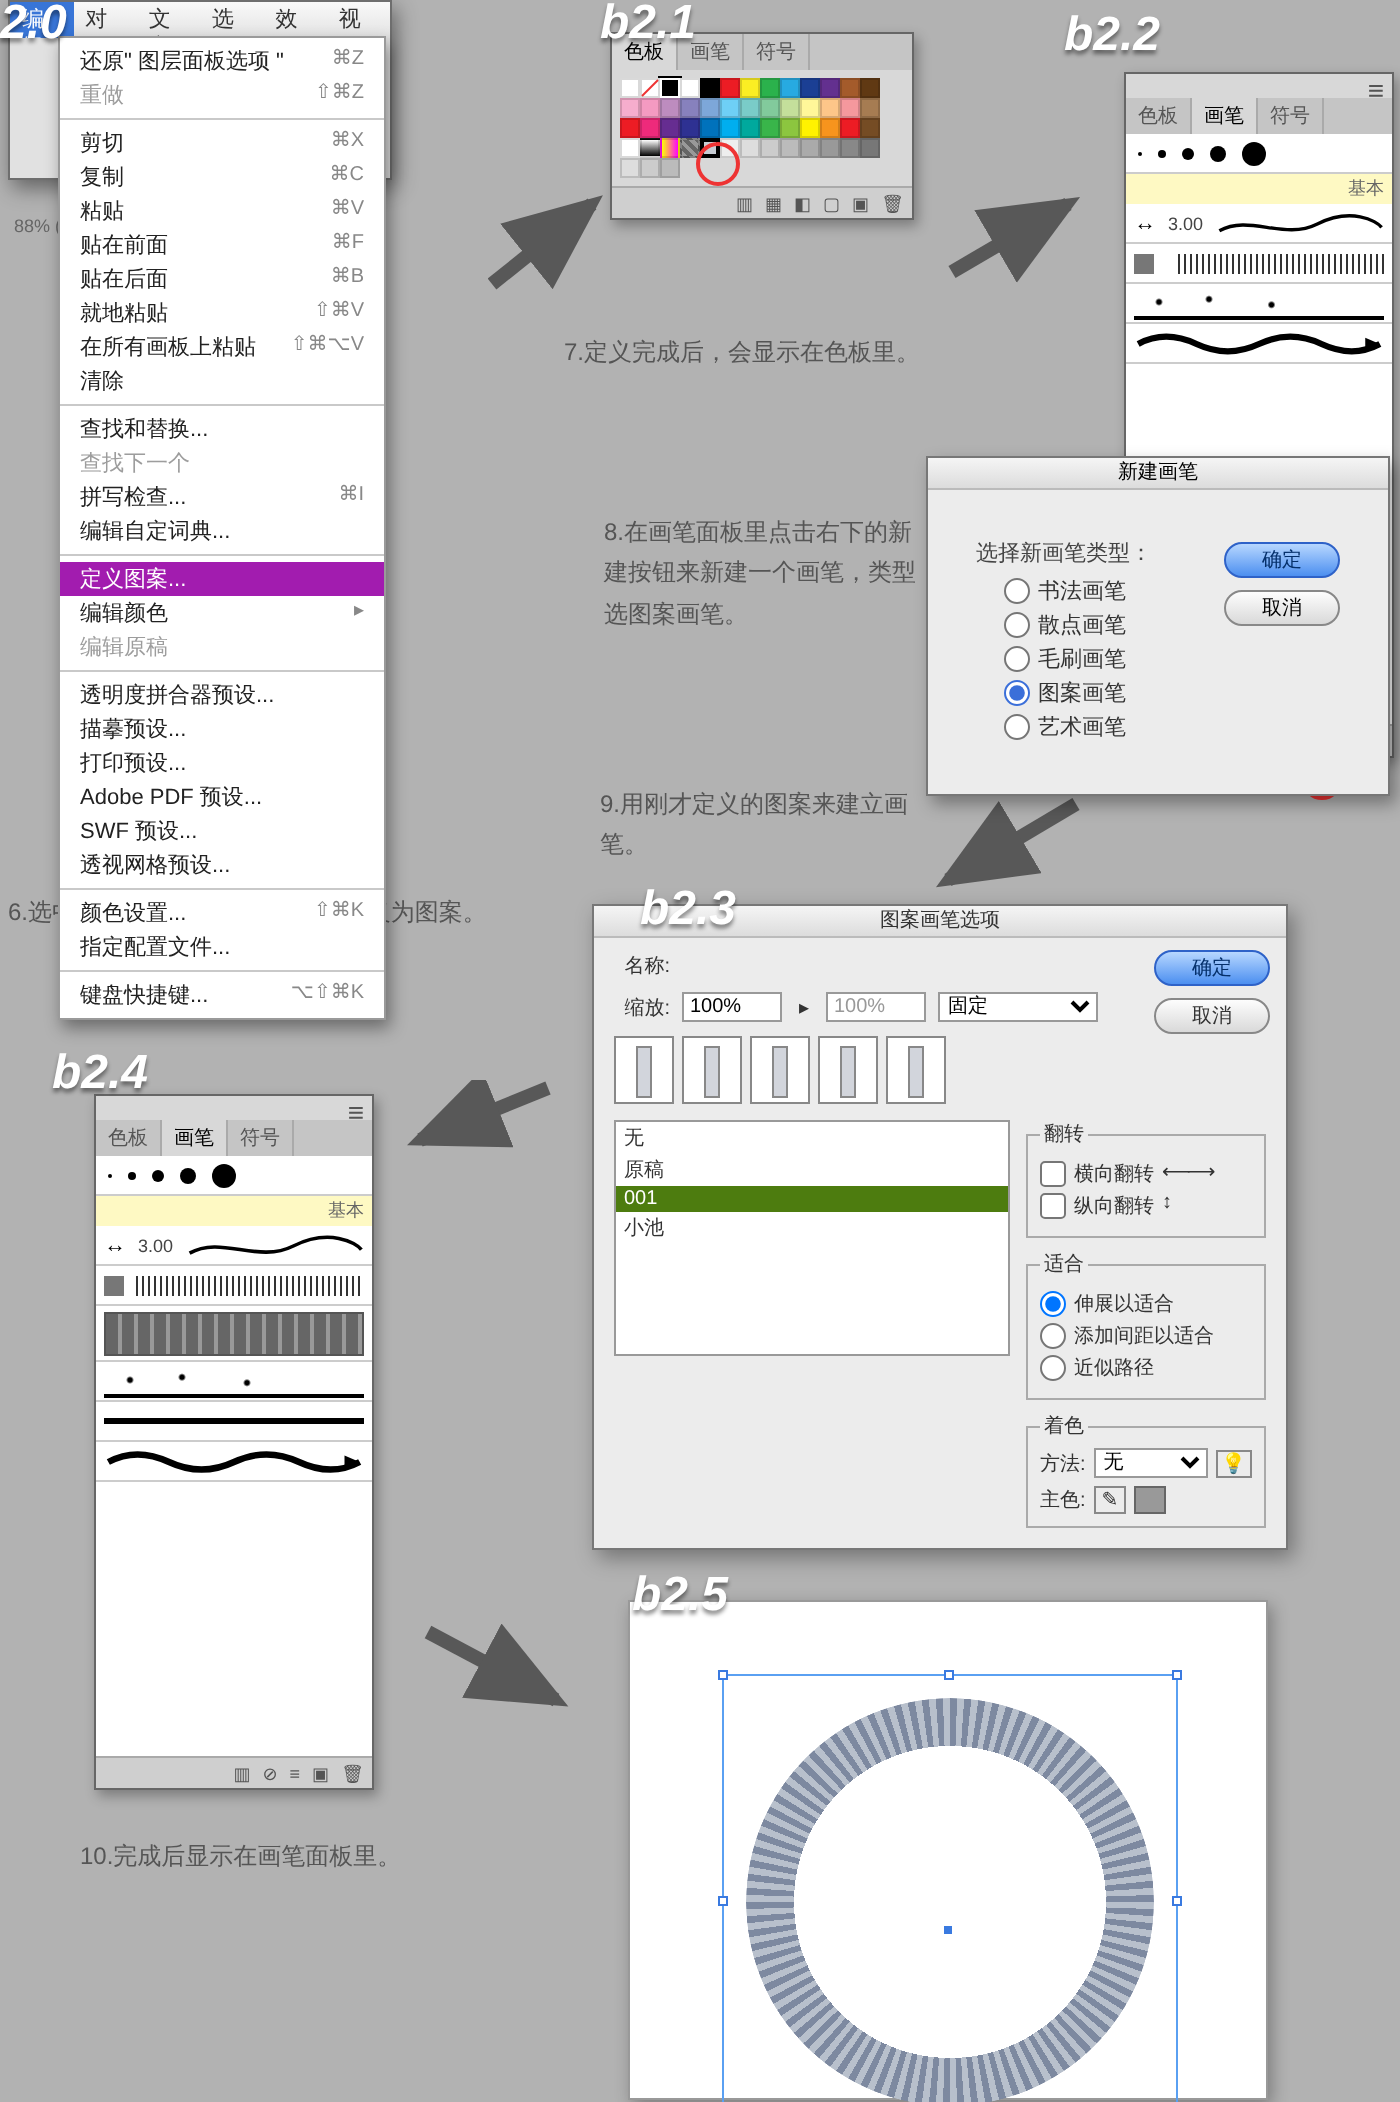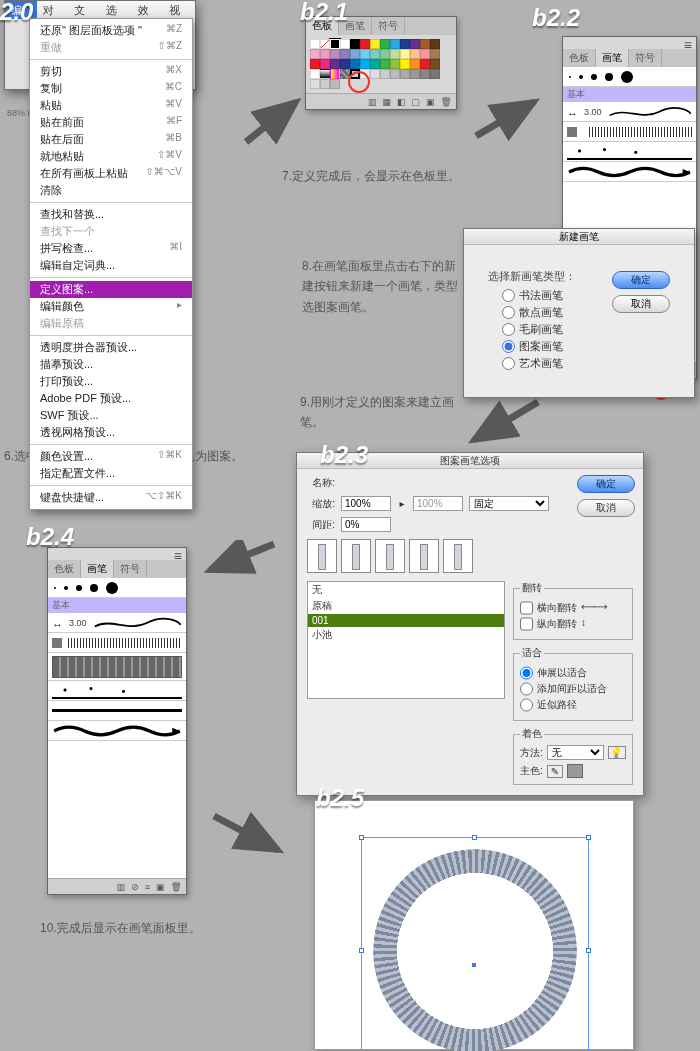--- a/index.html
+++ b/index.html
@@ -34,21 +34,21 @@
 .panel-footer { display: flex; justify-content: flex-end; gap: 6px; height: 16px; background: #cfcfcf; border-top: 1px solid #aaa; padding: 0 4px; font-size: 9px; color: #555; align-items: center; }
 
 
 .brush-panel { position: absolute; width: 135px; background: #d8d8d8; border: 1px solid #666; box-shadow: 2px 3px 6px rgba(0,0,0,.3); }
 .brush-panel .hdr { display:flex; justify-content:flex-end; padding:0 4px; height:12px; font-size:14px; color:#555;}
 .brush-panel .panel-tabs { background: #c5c5c5; }
 .brush-panel .strokes { background: #fff; margin: 0 0px; display:flex; flex-direction:column; }
 .brush-panel .srow { display:flex; align-items:center; height:20px; border-bottom:1px solid #ccc; padding:0 4px; gap:6px;}
 .brush-panel .circle { border-radius:50%; background:#000; }
 .brush-panel .slabel { font-size:9px; color:#444; }
-.brush-panel .basic { text-align:left; font-size:9px; color:#666; padding:1px 4px; background:#c4b5fd;}
+.brush-panel .basic { text-align:right; font-size:9px; color:#666; padding:1px 4px; background:#fef9c3;}
 .brush-panel .icons { display:flex; gap:8px; padding:2px 6px; }
 #brushes22 { left: 562px; top: 36px; }
 #brushes24 { left: 47px; top: 547px; height: 348px; width: 140px; }
 
 
 #newbrush { position: absolute; left: 463px; top: 228px; width: 232px; background: #ececec; border: 1px solid #777; box-shadow: 3px 4px 8px rgba(0,0,0,.35); }
 #newbrush .title { text-align:center; font-size:10px; background:linear-gradient(#f5f5f5,#dcdcdc); height:16px; line-height:16px; border-bottom:1px solid #bbb;}
 #newbrush .body { display:flex; padding:24px; gap:6px; }
 #newbrush .opts { flex:1; font-size:11px; color:#333; }
 #newbrush .opts .lab { color:#444; margin-bottom:4px;}
@@ -430,24 +430,20 @@
     <div class="form-row">
         <span class="lbl">名称:</span>
       </div>
     <div class="form-row">
         <span class="lbl">缩放:</span>
       <input class="txt" style="width: 50px;" value="100%">
       <span style="width:10px;text-align:center">▸</span>
       <input class="txt" style="width: 50px; color: rgb(153, 153, 153);" disabled="" value="100%">
       <select style="width:80px"><option>固定</option></select>
     </div>
-    <div class="form-row">
-        <span class="lbl">间距:</span>
-        <input class="txt" style="width: 50px;" value="0%">
-      </div>
     <div class="btncol">
       <div class="aqua-btn def">确定</div>
       <div class="aqua-btn">取消</div>
     </div>
   </div>
   <div class="tiles">
     <div class="tile">
         <div class="bar"></div>
       </div>
     <div class="tile">

